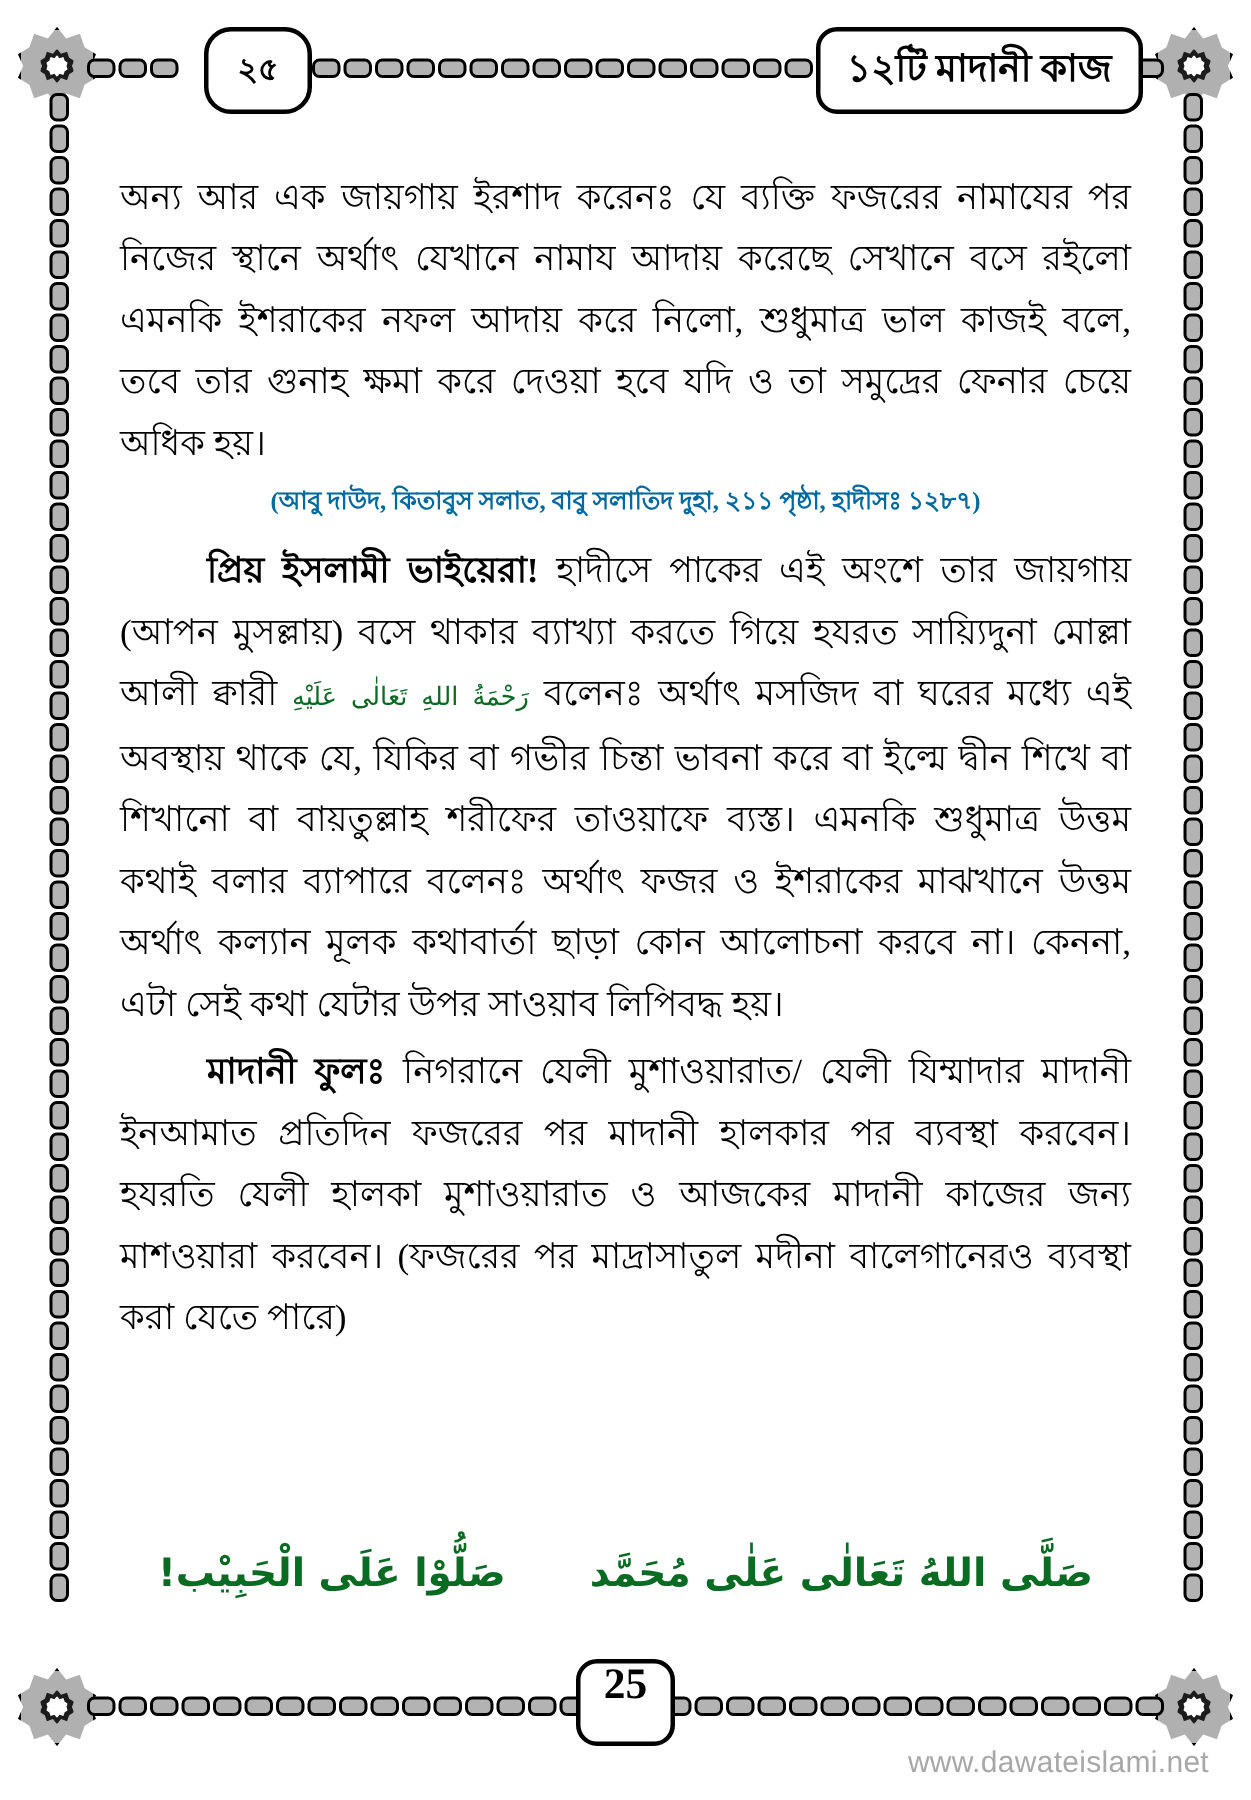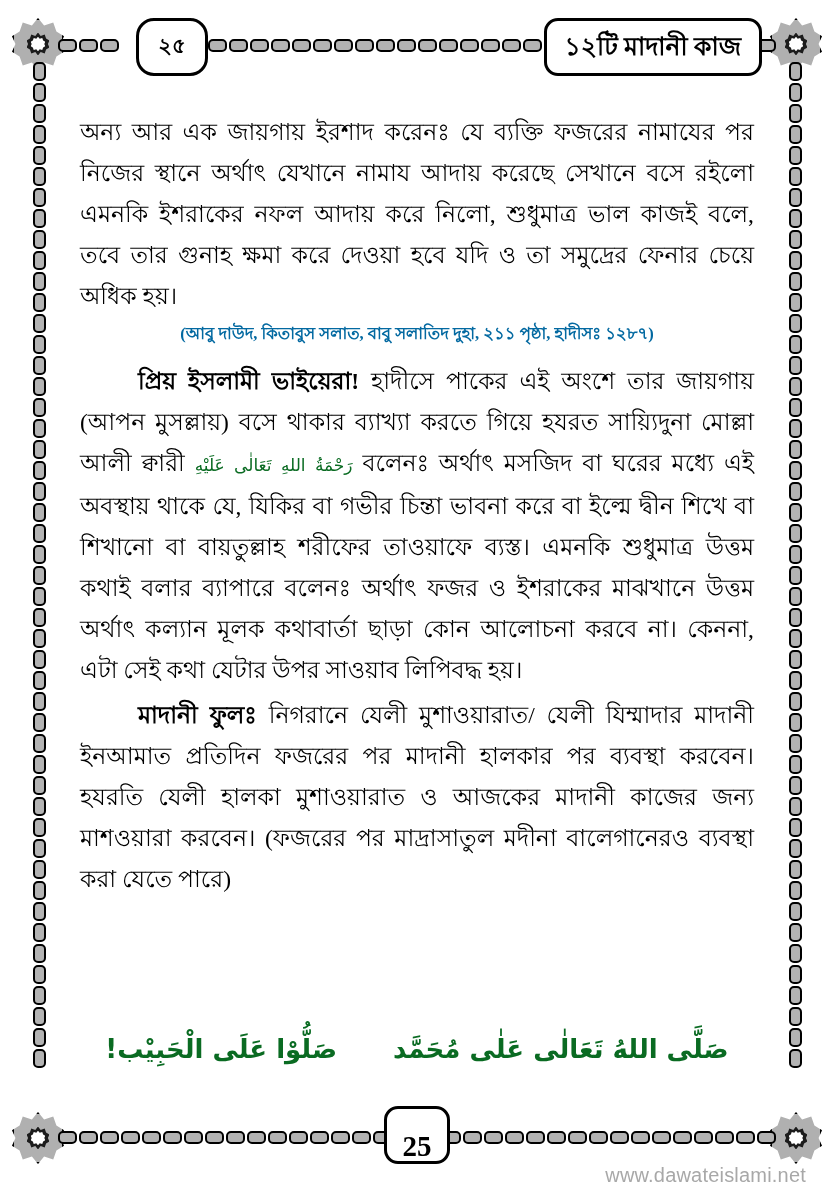--- a/index.html
+++ b/index.html
@@ -166,21 +166,21 @@
     position: absolute;
     left: 50%;
     transform: translateX(-50%);
     bottom: -26px;
     width: 60px;
     height: 52px;
     background: #ffffff;
     border: 3px solid #000;
     border-radius: 14px;
     display: flex;
-    align-items: flex-end;
+    align-items: flex-start;
     justify-content: center;
     z-index: 4;
   }
   .footer-badge span {
     font-family: "Liberation Serif", "DejaVu Serif", serif;
     font-size: 29px;
     font-weight: bold;
     color: #000;
     line-height: 1;
   }

